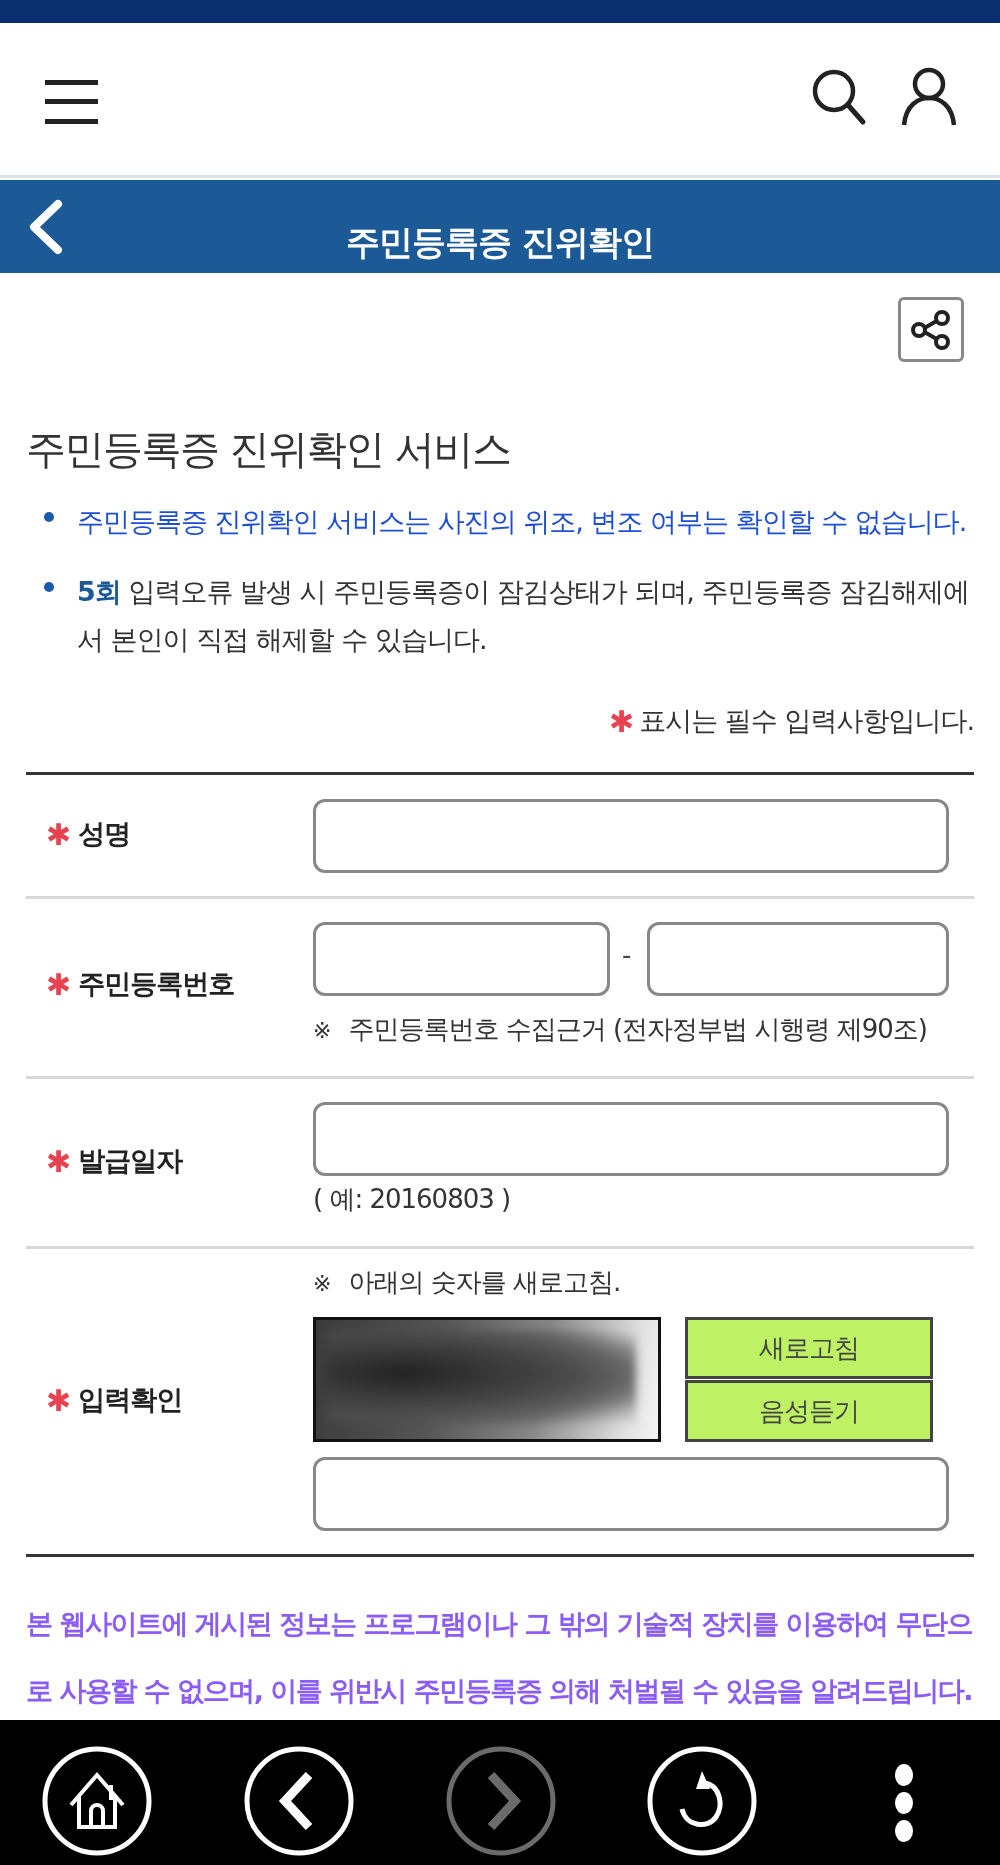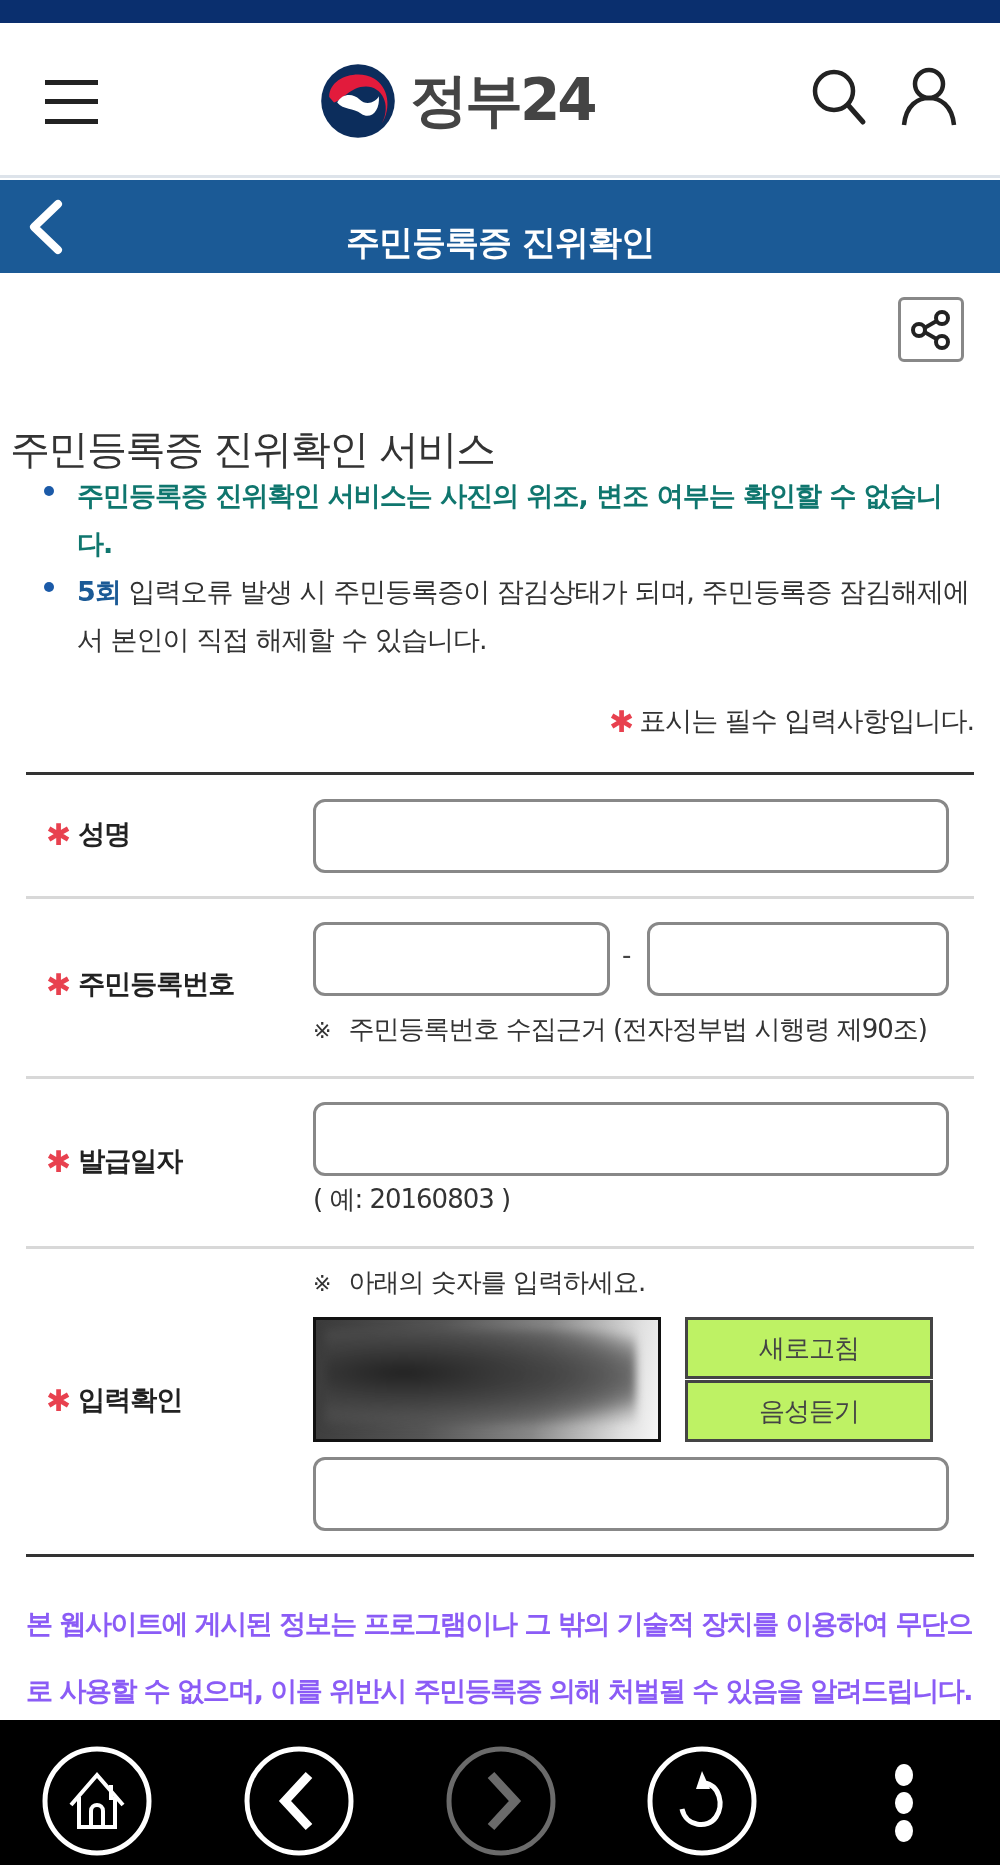--- a/index.html
+++ b/index.html
@@ -14,25 +14,25 @@
   .logo { left: 318px; top: 38px; height: 80px; display: flex; align-items: center; }
   .logo-text { font-size: 58px; font-weight: bold; color: #444; letter-spacing: -3px; margin-left: 12px; font-family: "DejaVu Sans", sans-serif; }
   .hdr-icon { top: 42px; width: 62px; height: 62px; cursor: pointer; }
 
   .title-bar { left: 0; top: 180px; width: 1000px; height: 93px; background: #1b5a96; }
   .back-btn { left: 22px; top: 18px; width: 50px; height: 58px; cursor: pointer; }
   .title-text { left: 0; top: 16px; width: 1000px; height: 93px; line-height: 93px; text-align: center; color: #fff; font-size: 34px; font-weight: bold; letter-spacing: -1px; }
 
   .share-btn { left: 898px; top: 297px; width: 66px; height: 65px; border: 3px solid #888; border-radius: 6px; background: #fff; cursor: pointer; display: flex; align-items: center; justify-content: center; }
 
-  .page-heading { left: 10px; top: 422px; font-size: 40px; color: #333; letter-spacing: -1.5px; }
+  .page-heading { left: 26px; top: 422px; font-size: 40px; color: #333; letter-spacing: -1.5px; }
   .bullet { left: 44px; width: 930px; font-size: 27px; letter-spacing: -1px; color: #333; }
   .bullet .dot { position: absolute; left: 0; top: 14px; width: 10px; height: 10px; border-radius: 50%; background: #1b5aa8; }
   .bullet .btext { display: block; margin-left: 33px; line-height: 48px; }
-  .b1 { top: 472px; font-weight: bold; color: #0f766e; }
+  .b1 { top: 498px; font-weight: normal; color: #1d4ed8; }
   .b2 { top: 568px; }
   .hl { color: #1b5a96; font-weight: bold; }
 
   .req-note { right: 26px; top: 703px; font-size: 27px; color: #333; letter-spacing: -1px; display: flex; align-items: center; }
   .ast { color: #e8414f; font-weight: bold; margin-right: 6px; font-size: 30px; }
 
   .rule-thick { left: 26px; width: 948px; height: 3px; background: #333; }
   .rule-thin { left: 26px; width: 948px; height: 3px; background: #d8d8d8; }
 
   .row-label { left: 46px; font-size: 27px; font-weight: bold; color: #222; letter-spacing: -1px; display: flex; align-items: center; }
@@ -58,28 +58,20 @@
 </head>
 <body>
 
 <div class="abs status-strip"></div>
 
 <div class="abs header">
   <div class="abs hamburger">
     <span style="top:0"></span>
       <span style="top:19px"></span>
       <span style="top:39px"></span>
-  </div>
-  <div class="abs logo">
-    <svg width="80" height="80" viewBox="0 0 100 100">
-      <circle cx="50" cy="50" r="46" fill="#0c2d5c"></circle>
-      <path d="M14 45 C 14 20, 50 10, 70 22 C 88 33, 92 58, 80 78 C 92 55, 80 32, 60 32 C 40 32, 30 50, 20 52 Z" fill="#e21b3c"></path>
-      <path d="M24 52 C 30 40, 44 40, 52 48 C 60 56, 72 52, 76 44 C 78 62, 66 74, 54 66 C 44 58, 32 62, 24 52 Z" fill="#fff"></path>
-    </svg>
-    <span class="logo-text">정부24</span>
   </div>
   <div class="abs hdr-icon" style="left:808px">
     <svg width="62" height="62" viewBox="0 0 62 62">
         <circle cx="26" cy="26" r="19" fill="none" stroke="#222" stroke-width="4.5"></circle>
         <line x1="40" y1="40" x2="55" y2="57" stroke="#222" stroke-width="5" stroke-linecap="round"></line>
       </svg>
   </div>
   <div class="abs hdr-icon" style="left:898px">
     <svg width="62" height="62" viewBox="0 0 62 62">
         <circle cx="31" cy="19" r="14" fill="none" stroke="#222" stroke-width="4.5"></circle>
@@ -150,21 +142,21 @@
 </div>
 <input class="abs field" style="left: 313px; top: 1102px; width: 636px;" value="">
 <div class="abs small-note" style="left:313px; top:1182px;">( 예: 20160803 )</div>
 <div class="abs rule-thin" style="top:1246px"></div>
 
 <div class="abs row-label" style="top:1382px">
   <span class="ast">✱</span>
   <span>입력확인</span>
 </div>
 <div class="abs small-note" style="left:313px; top:1265px;">
-  <span class="kome">※</span><span>아래의 숫자를 입력하세요.</span>
+  <span class="kome">※</span><span>아래의 숫자를 새로고침.</span>
 </div>
 <div class="abs captcha">
     <div class="blur"></div>
   </div>
 <div class="abs cap-btn" style="top:1317px">새로고침</div>
 <div class="abs cap-btn" style="top:1380px">음성듣기</div>
 <input class="abs field" style="left: 313px; top: 1457px; width: 636px;" value="">
 
 <div class="abs rule-thick" style="top:1554px"></div>
 

